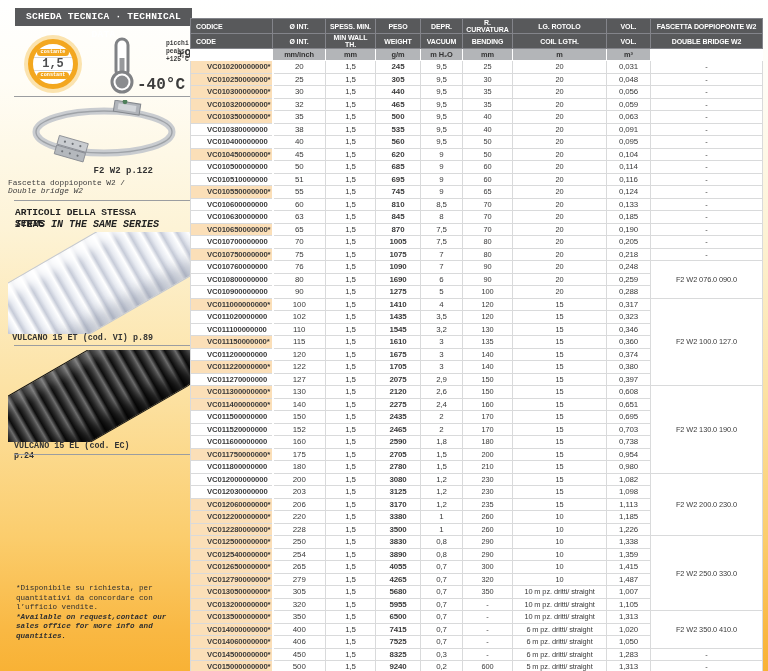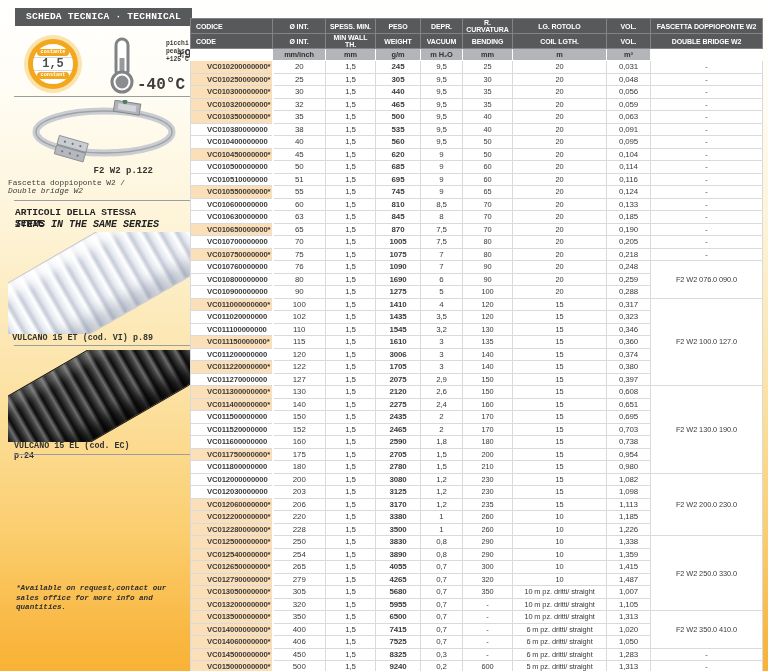--- a/index.html
+++ b/index.html
@@ -137,20 +137,21 @@
 
     <div class="hose-box two">
       <div class="hose black"></div>
     </div>
     <div class="hose-caption two">VULCANO 15 EL (cod. EC) p.24</div>
 
     <div class="divider" style="top:454px"></div>
 
     <div class="footnotes">
       <div class="block">
+        <div>*Disponibile su richiesta, per quantitativi da concordare con l’ufficio vendite.</div>
         <div class="en">*Available on request,contact our sales office for more info and quantities.</div>
       </div>
       <div class="block">
       </div>
     </div>
   </div>
 
   <div class="datatable">
     <table>
       <colgroup>
@@ -445,21 +446,21 @@
             <td class="w">1610</td>
             <td class="depr">3</td>
             <td class="bend coil">135</td>
             <td class="coil">15</td>
             <td class="vol">0,360</td>
           </tr>
           <tr>
             <td class="code">VC011200000000</td>
             <td class="diam">120</td>
             <td class="thick">1,5</td>
-            <td class="w">3006</td>
+            <td class="w">1675</td>
             <td class="depr">3</td>
             <td class="bend coil">140</td>
             <td class="coil">15</td>
             <td class="vol">0,374</td>
           </tr>
           <tr>
             <td class="code starred">VC011220000000*</td>
             <td class="diam">122</td>
             <td class="thick">1,5</td>
             <td class="w">1705</td>

